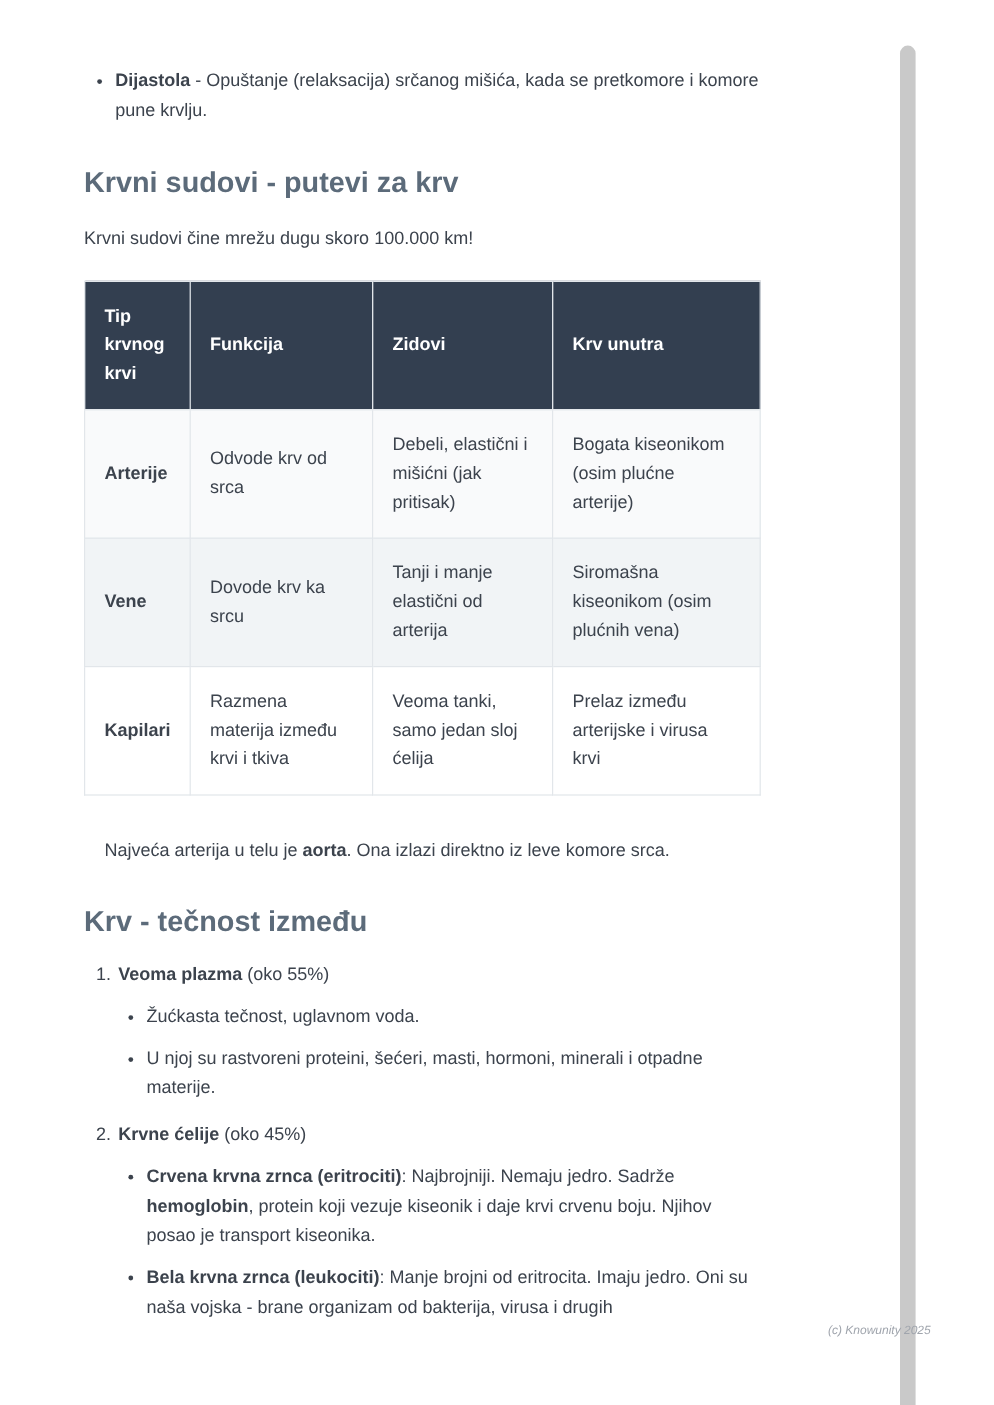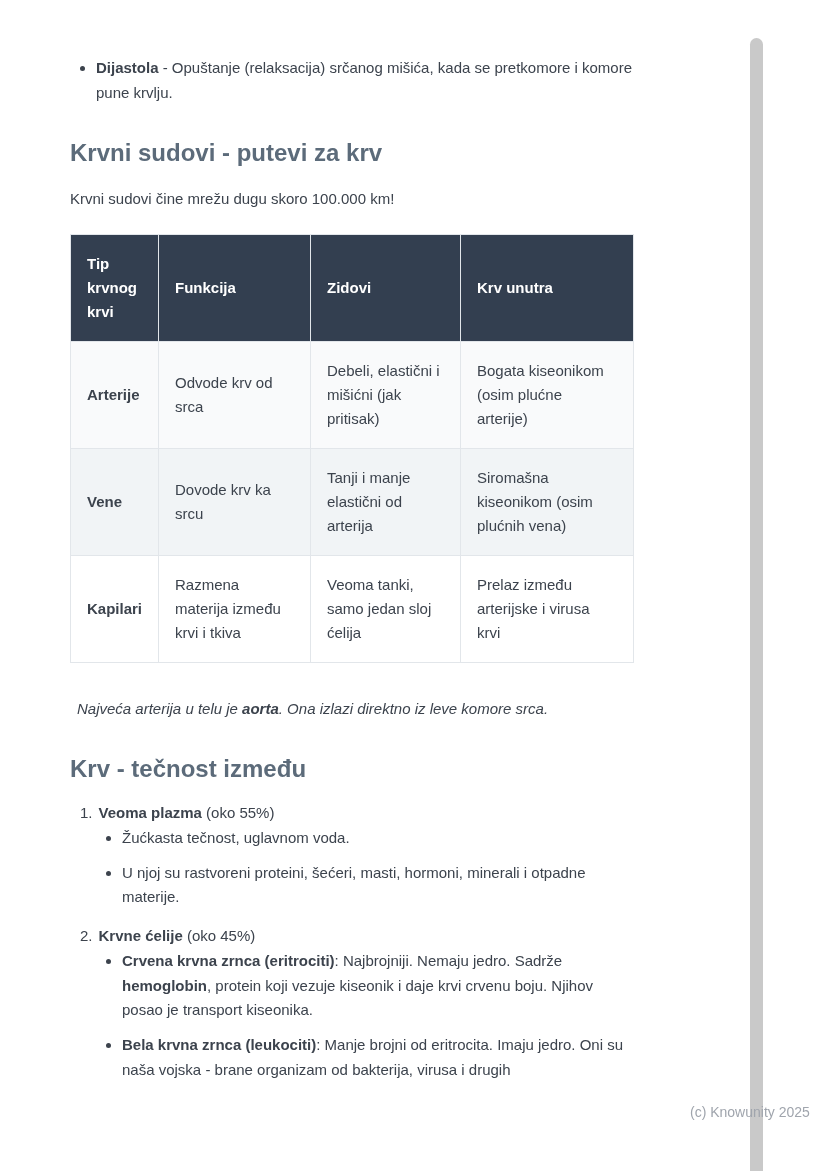--- a/index.html
+++ b/index.html
@@ -16,21 +16,21 @@
 
   ul.top-list { list-style:disc; padding-left:26px; margin:0; }
   ul.top-list li { margin-bottom:4px; }
 
   h2.section-heading {
     font-size:24px; font-weight:600; line-height:1.4;
     color:var(--heading,#5c6b7a);
     margin:30px 0 0;
   }
   p.body-par { margin:18px 0 0; }
-  p.note-par { margin:34px 7px 0;font-style:italic; }
+  p.note-par { margin:34px 17px 0; }
 
   table.vessels {
     border-collapse:collapse; table-layout:fixed; width:563px;
     margin:22px 0 0;
   }
   col.c0 { width:88px; } col.c1 { width:152px; } col.c2 { width:150px; } col.c3 { width:173px; }
   table.vessels th, table.vessels td {
     border:1px solid var(--border,#e2e6ea);
     padding:17px 16px; text-align:left; vertical-align:middle; line-height:1.6;
   }
@@ -39,34 +39,35 @@
     color:var(--table-header-text,#ffffff);
     font-weight:600;
   }
   tr.row-0 { background:var(--row-light,#f9fafb); }
   tr.row-1 { background:var(--row-alt,#f1f4f6); }
   tr.row-2 { background:#ffffff; }
 
   ol.main-list { list-style:none; margin:16px 0 0; padding-left:10px; }
   ol.main-list > li { margin-bottom:14px; }
   .num-row .num { display:inline-block; margin-right:6px; }
-  ul.sub-list { list-style:disc; padding-left:42px; margin:0 0 0; }
+  ul.sub-list { list-style:disc; padding-left:42px; margin:10px 0 0; }
   ul.sub-list li { margin-bottom:10px; }
 
   .scrollbar-thumb {
     position:absolute; left:750px; top:38px; width:13px; height:1133px;
     background:var(--scrollbar,#c9c9c9);
     border-radius:7px 7px 0 0;
     z-index:1;
   }
   .footer {
     position:absolute; left:690px; top:1103px; z-index:2;
-    font-size:14px; line-height:1.4;
+    font-size:10px; line-height:1.4;
     color:var(--footer-text,#a0a5ad);
     white-space:nowrap;
+    font-style:italic;
   }
 </style>
 </head>
 <body>
 
 <div class="content">
 
   <ul class="top-list">
     <li><span class="b">Dijastola</span><span> - Opuštanje (relaksacija) srčanog mišića, kada se pretkomore i komore pune krvlju.</span></li>
   </ul>

